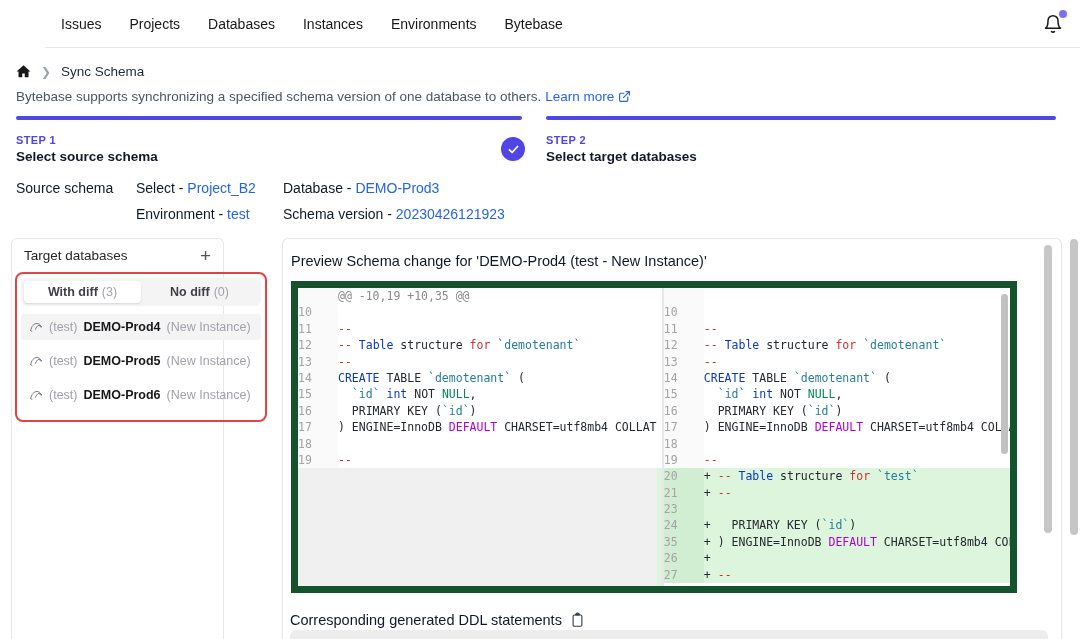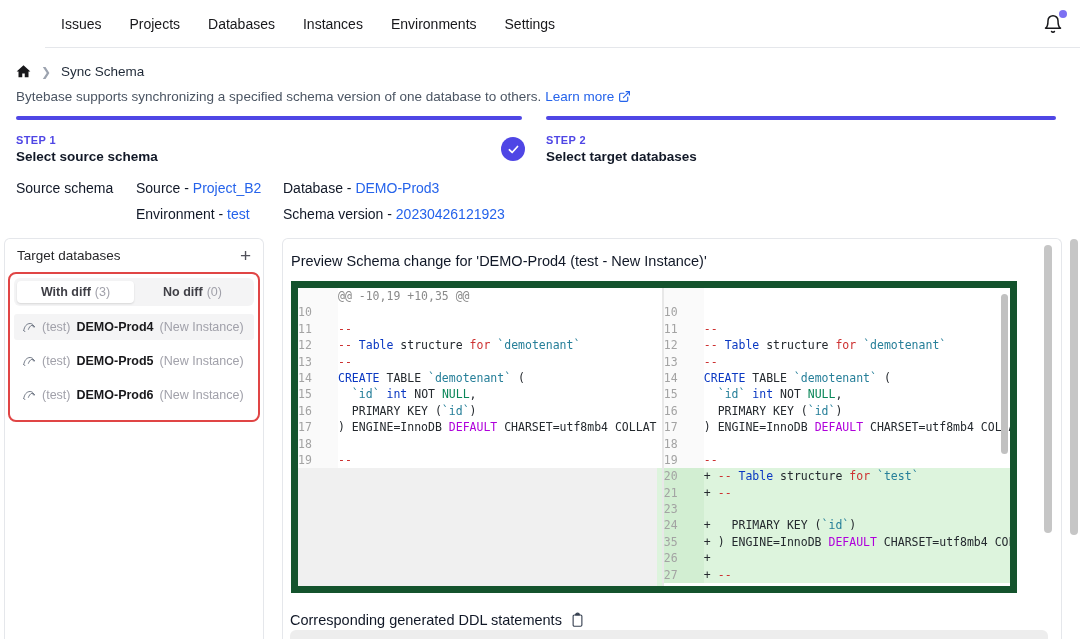--- a/index.html
+++ b/index.html
@@ -28,21 +28,21 @@
   .step-label { position:absolute; top:134px; font-size:11px; font-weight:700; letter-spacing:.4px; color:#4f46e5; }
   .step-title { position:absolute; top:149px; font-size:13.5px; font-weight:600; color:#111827; }
   .step-check { position:absolute; left:501px; top:137px; width:24px; height:24px; border-radius:50%; background:#4f46e5; display:flex; align-items:center; justify-content:center; }
 
   
   .src-label { position:absolute; left:16px; top:180px; font-size:14px; color:#111827; }
   .src-cell { position:absolute; font-size:14px; color:#111827; }
   .src-cell a { color:#2563eb; text-decoration:none; }
 
   
-  .target-panel { position:absolute; left:4px; top:238px; width:260px; height:401px; border:1px solid #e5e7eb; border-bottom:none; border-radius:6px 6px 0 0; background:#fff; }
+  .target-panel { position:absolute; left:11px; top:238px; width:213px; height:401px; border:1px solid #e5e7eb; border-bottom:none; border-radius:6px 6px 0 0; background:#fff; }
   .tp-header { display:flex; align-items:center; justify-content:space-between; padding:9px 12px 8px 12px; }
   .tp-title { font-size:13.5px; color:#27272a; }
   .tp-add { font-size:19px; color:#52525b; line-height:14px; cursor:pointer; }
   .red-box { position:absolute; left:3px; top:33px; width:252px; height:150px; border:2.5px solid #e04545; border-radius:8px; padding:4px 4px; }
   .tabs { display:flex; background:#f4f4f5; border-radius:6px; padding:3px; }
   .tab { flex:1; height:22px; display:flex; align-items:center; justify-content:center; gap:4px; font-size:12.5px; font-weight:600; color:#3f3f46; border-radius:4px; cursor:pointer; }
   .tab .cnt { color:#a1a1aa; font-weight:400; }
   .tab.active { background:#fff; box-shadow:0 1px 2px rgba(0,0,0,.12); }
   .db-list { margin-top:8px; }
   .db-item { height:26px; margin-top:8px; display:flex; align-items:center; gap:6px; padding:0 8px; font-size:12.5px; border-radius:3px; cursor:pointer; }
@@ -91,21 +91,21 @@
 </head>
 <body>
 
 <div class="topnav">
   <div class="nav-items">
       <span class="nav-item">Issues</span>
       <span class="nav-item">Projects</span>
       <span class="nav-item">Databases</span>
       <span class="nav-item">Instances</span>
       <span class="nav-item">Environments</span>
-      <span class="nav-item">Settings</span>
+      <span class="nav-item">Bytebase</span>
     </div>
   <div class="topnav-right">
     <div class="bell-wrap">
       <span>
         <svg width="20" height="22" viewBox="0 0 24 24" fill="none" stroke="#18181b" stroke-width="1.8" stroke-linecap="round" stroke-linejoin="round">
             <path d="M18 8a6 6 0 10-12 0c0 7-3 9-3 9h18s-3-2-3-9"></path>
             <path d="M13.7 21a2 2 0 01-3.4 0"></path>
           </svg>
       </span>
       <span class="bell-dot"></span>
@@ -145,21 +145,21 @@
     <svg width="13" height="13" viewBox="0 0 24 24" fill="none" stroke="#ffffff" stroke-width="3.2" stroke-linecap="round" stroke-linejoin="round">
         <path d="M4.5 12.5l5 5 10-11"></path>
       </svg>
   </span>
 </div>
 <div class="step-label" style="left:546px">STEP 2</div>
 <div class="step-title" style="left:546px">Select target databases</div>
 
 <div class="src-label">Source schema</div>
 <div class="src-cell" style="left:136px; top:180px">
-  <span>Source - </span><a href="#">Project_B2</a>
+  <span>Select - </span><a href="#">Project_B2</a>
 </div>
 <div class="src-cell" style="left:283px; top:180px">
   <span>Database - </span><a href="#">DEMO-Prod3</a>
 </div>
 <div class="src-cell" style="left:136px; top:206px">
   <span>Environment - </span><a href="#">test</a>
 </div>
 <div class="src-cell" style="left:283px; top:206px">
   <span>Schema version - </span><a href="#">20230426121923</a>
 </div>

